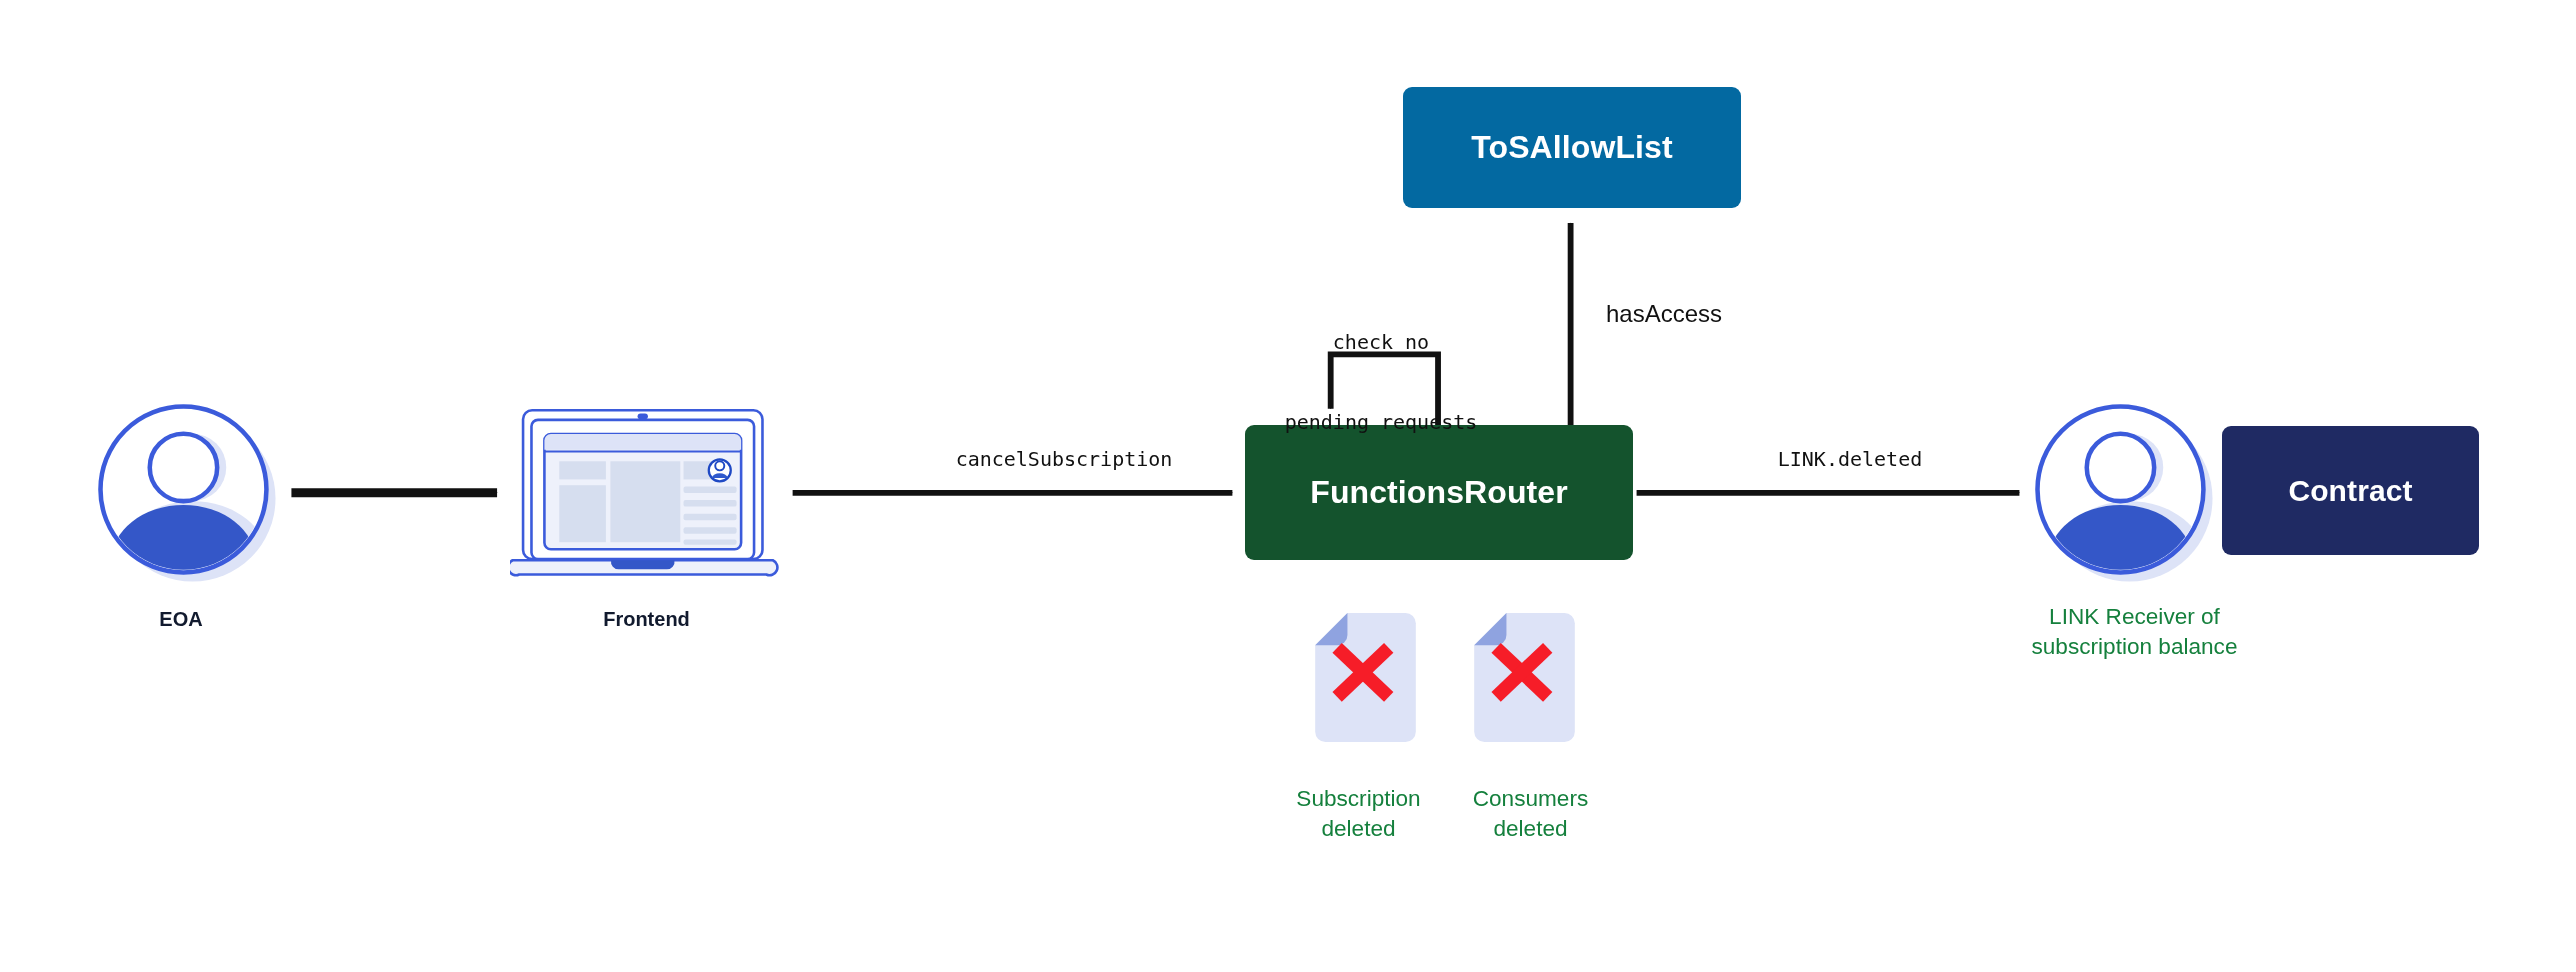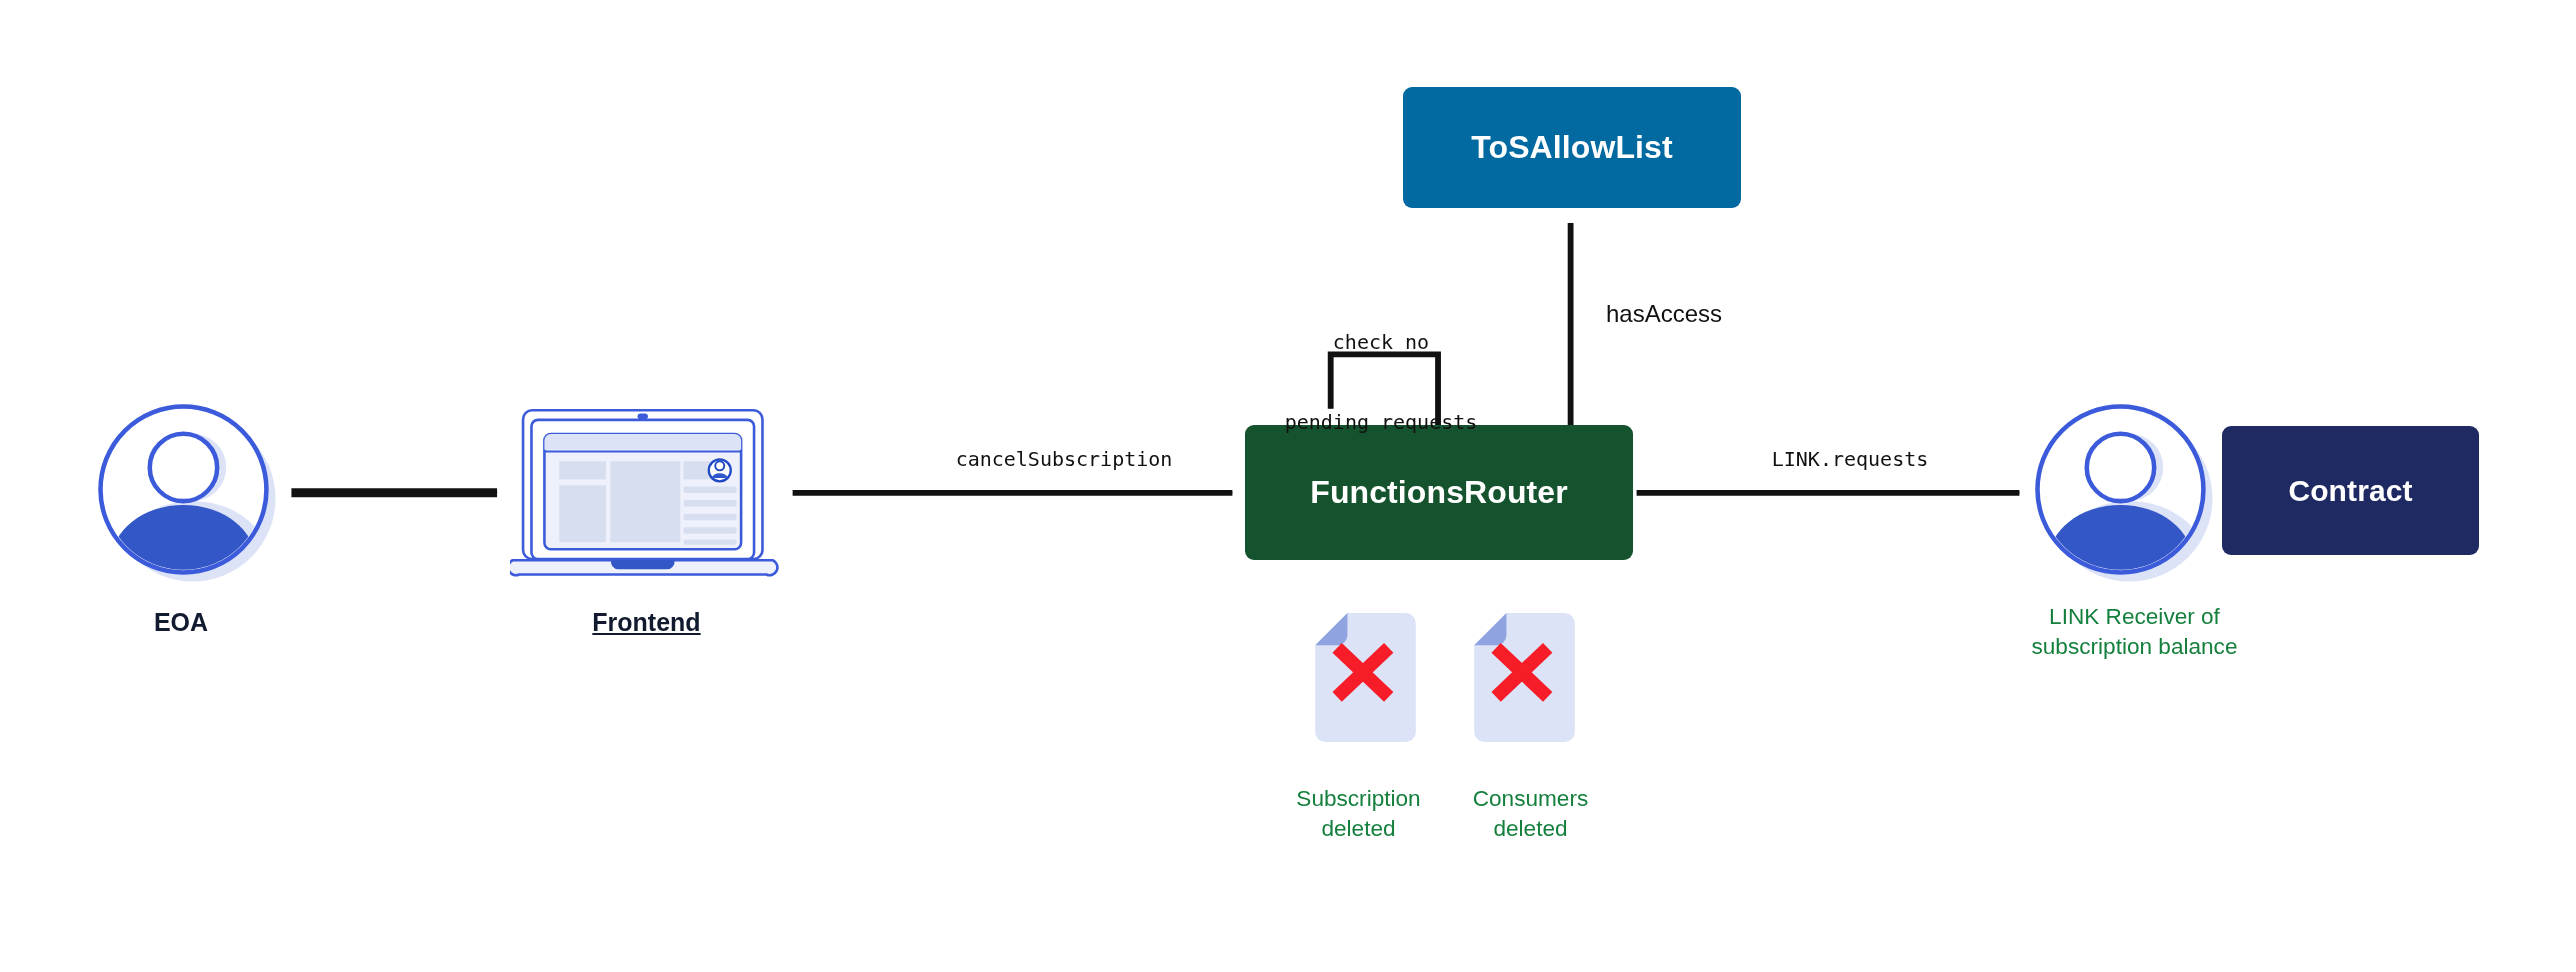--- a/index.html
+++ b/index.html
@@ -12,24 +12,24 @@
   .node-box{position:absolute;display:flex;align-items:center;justify-content:center;
             border-radius:9px;color:#ffffff;font-weight:bold;letter-spacing:0.1px;}
   #tos-allowlist-box{left:1403px;top:87px;width:338px;height:121px;
             background:#0369a1;font-size:32px;}
   #functions-router-box{left:1245px;top:425px;width:388px;height:135px;
             background:#14532d;font-size:32px;}
   #contract-box{left:2222px;top:426px;width:257px;height:129px;
             background:#1f2a63;font-size:30px;}
 
   
-  .caption-bold{position:absolute;color:#111a2e;font-weight:bold;font-size:25px;
+  .caption-bold{position:absolute;color:#111a2e;font-weight:bold;font-size:20px;
             text-align:center;white-space:nowrap;}
   #eoa-caption{left:0px;top:608px;width:362px;}
-  #frontend-caption{left:472px;top:608px;width:349px;text-decoration:underline;}
+  #frontend-caption{left:472px;top:608px;width:349px;}
   .caption-plain{position:absolute;color:#15803d;font-size:22.6px;text-align:center;
             line-height:1.32;}
   #receiver-caption{left:1947px;top:602px;width:375px;}
   #subscription-deleted-caption{left:1281px;top:784px;width:155px;}
   #consumers-deleted-caption{left:1456px;top:784px;width:149px;}
 
   
   .edge-label-mono{position:absolute;font-family:"DejaVu Sans Mono",monospace;
             color:#111111;font-size:20px;white-space:pre;text-align:center;line-height:1.34;}
   .edge-label-sans{position:absolute;font-family:"Liberation Sans",sans-serif;
@@ -143,21 +143,21 @@
   <div class="node-box" id="functions-router-box">
     <span>FunctionsRouter</span>
   </div>
 
   <div class="node-box" id="contract-box">
     <span>Contract</span>
   </div>
 
   <div class="edge-label-mono" id="label-cancel-subscription">cancelSubscription</div>
 
-  <div class="edge-label-mono" id="label-link-transfer">LINK.requests</div>
+  <div class="edge-label-mono" id="label-link-transfer">LINK.deleted</div>
 
   <div class="edge-label-sans" id="label-has-access">hasAccess</div>
 
   <div class="edge-label-mono" id="label-check-no-pending">
     <div>check no</div>
     <div>pending requests</div>
   </div>
 
   <div class="icon-wrap" id="doc-subscription">
     <svg viewBox="0 0 156 200" width="101" height="129" xmlns="http://www.w3.org/2000/svg">

